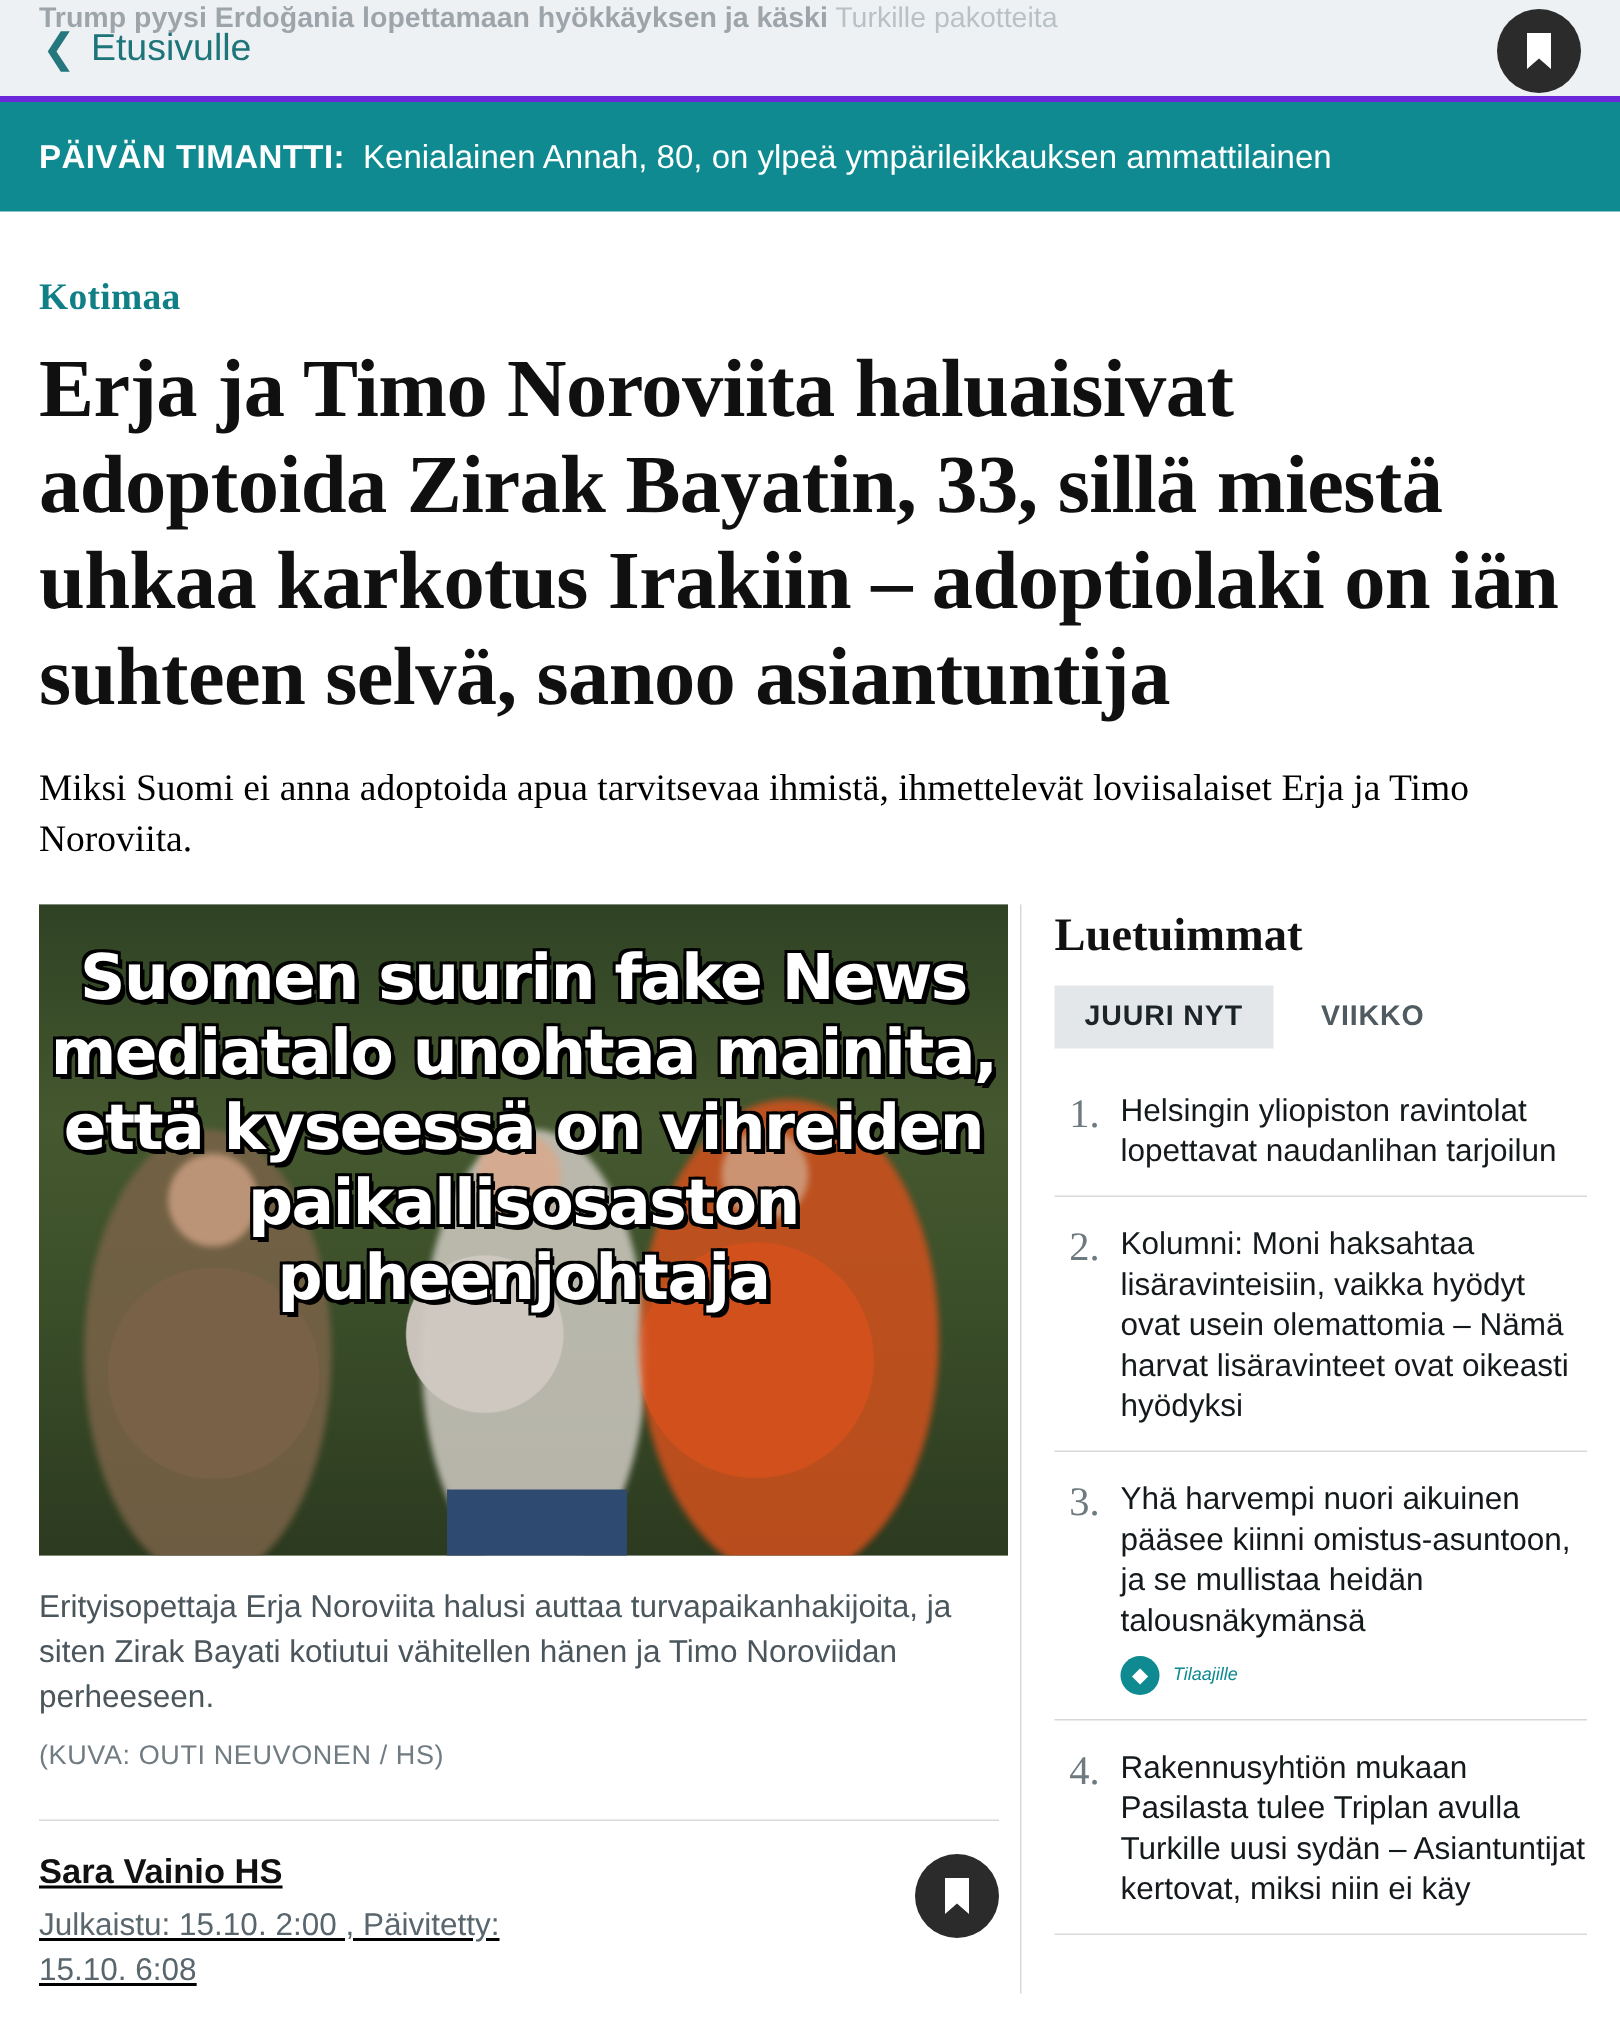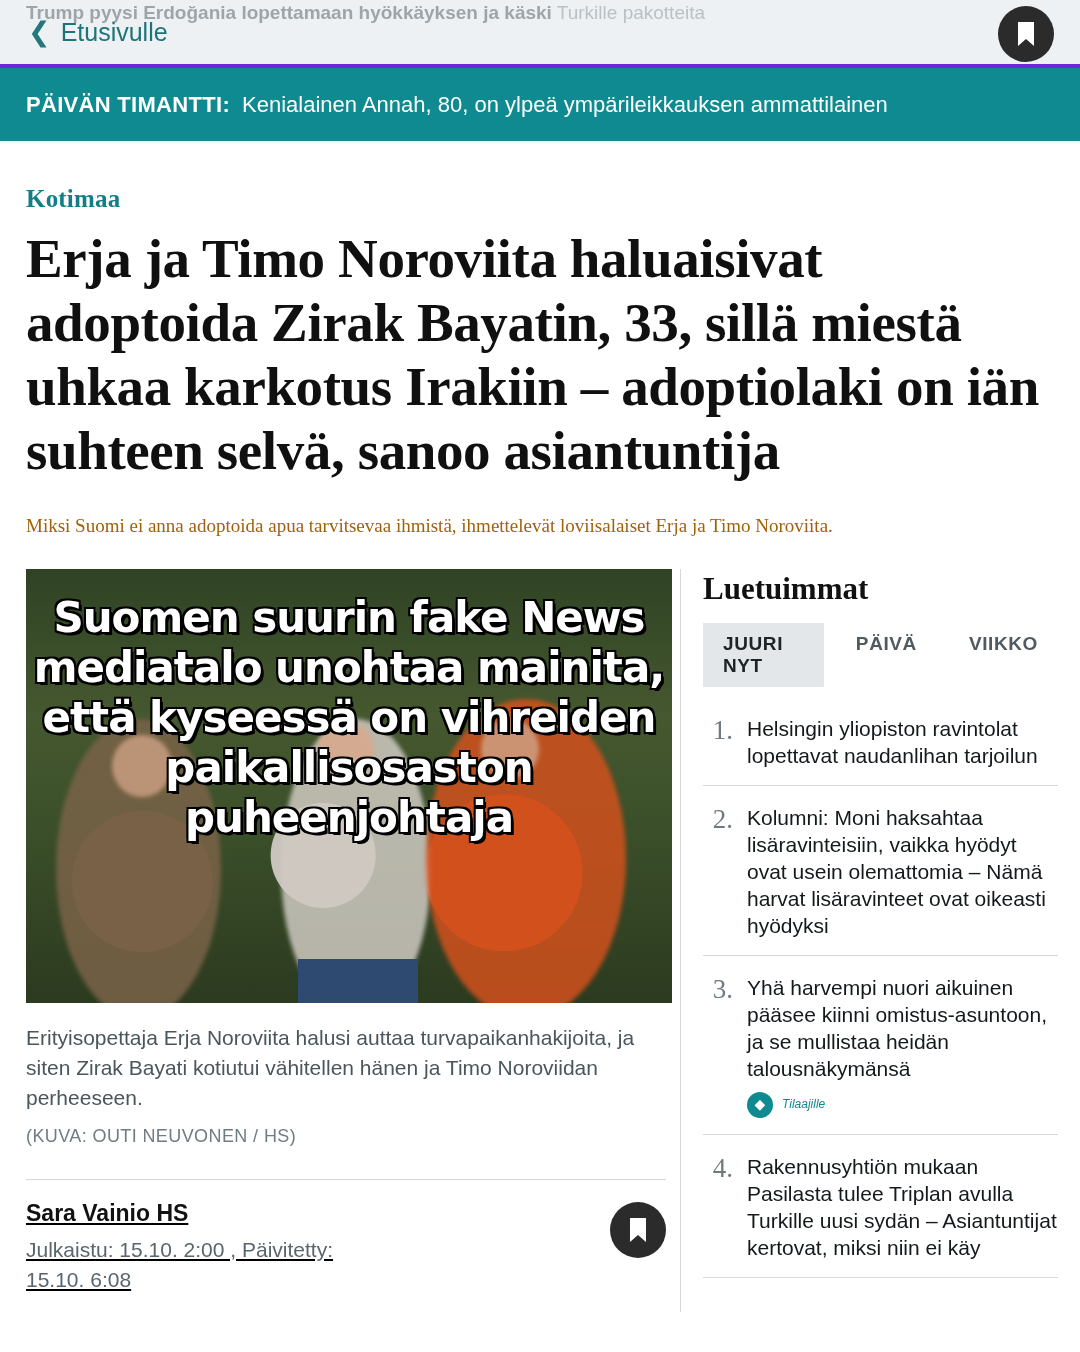--- a/index.html
+++ b/index.html
@@ -61,21 +61,21 @@
   h1.headline {
     margin: 14px 26px 0 26px;
     font-family: "Liberation Serif", serif;
     font-weight: bold;
     font-size: 55px; line-height: 64px; color: #101010;
     letter-spacing: -0.4px;
   }
   .lead {
     margin: 26px 26px 0 26px;
     font-family: "Liberation Serif", serif;
-    font-size: 19px; line-height: 34px; color: #a16207;
+    font-size: 25px; line-height: 34px; color: #000000;
     max-width: 1000px;
   }
 
   
   .cols { position: relative; margin-top: 26px; display: flex; }
   .col-left { width: 672px; padding-left: 26px; }
   .col-right { width: 408px; padding: 0 22px 0 22px; border-left: 1px solid #d8d8d8; margin-left: 8px;}
 
   
   .photo {
@@ -228,21 +228,20 @@
             </svg>
           </div>
         </div>
       </div>
 
       <div class="col-right">
         <div class="most-title">Luetuimmat</div>
 
         <div class="tabs">
           <div class="tab active">JUURI NYT</div>
-          <div class="tab">PÄIVÄ</div>
           <div class="tab">VIIKKO</div>
         </div>
 
         <div class="mlist">
 
           <div class="mitem">
             <div class="mnum">1.</div>
             <div class="mtext">Helsingin yliopiston ravintolat lopettavat naudanlihan tarjoilun</div>
           </div>
 

